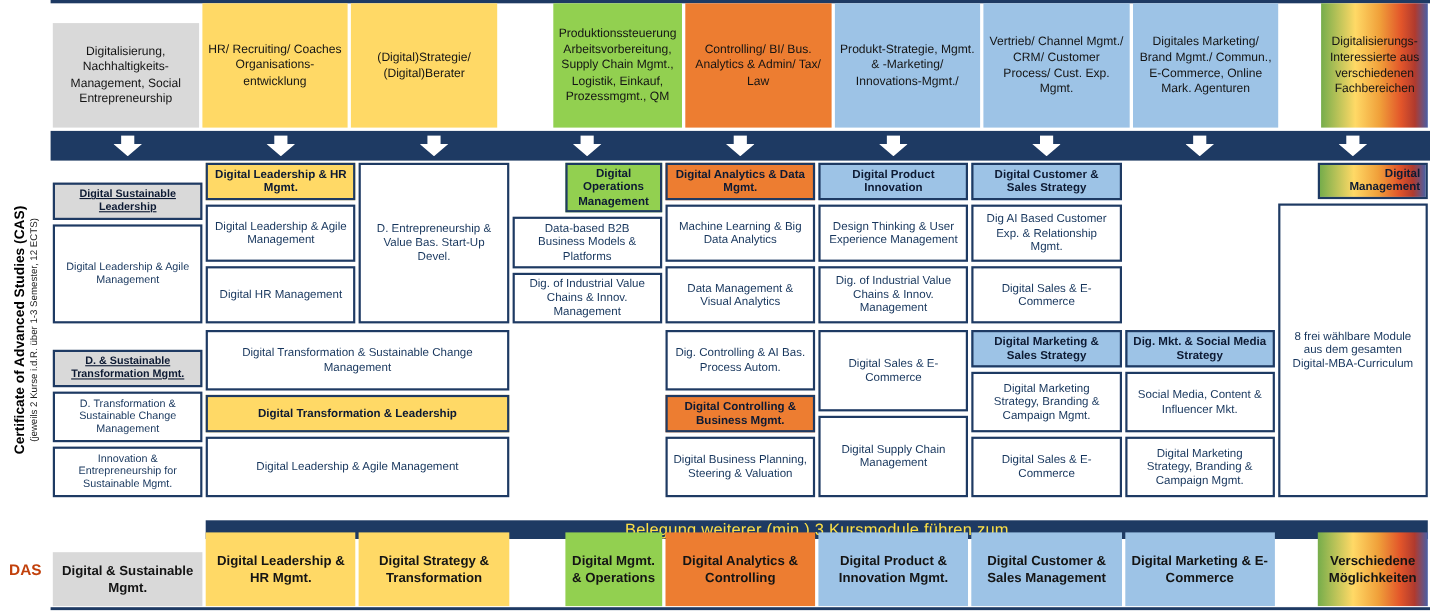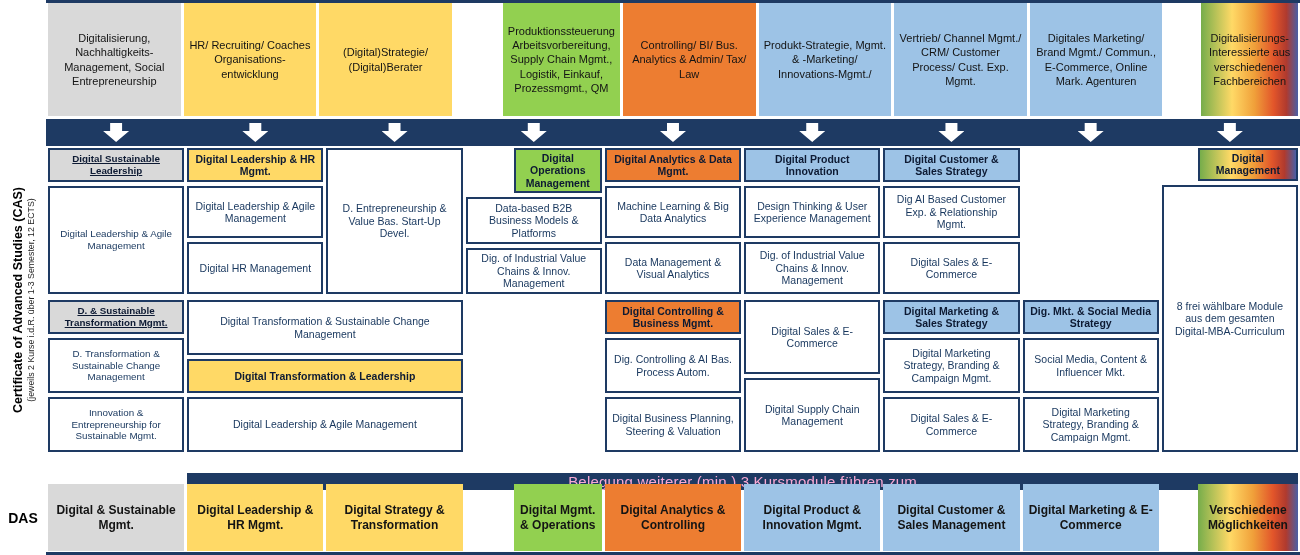--- a/index.html
+++ b/index.html
@@ -32,48 +32,48 @@
   
   #row-cas{top:148px;height:304px;grid-template-rows:146px 152px;row-gap:6px;}
   .group{display:flex;flex-direction:column;gap:4px;min-height:0;}
   .card{border:2px solid var(--navy);background:#fff;display:flex;align-items:center;
         justify-content:center;text-align:center;padding:2px 5px;font-size:10.5px;
         line-height:1.18;color:var(--ink);}
   .card.title{font-weight:700;color:#0d1a33;min-height:34px;flex:0 0 auto;}
   .card.course{flex:1 1 0;}
   .group.small .card{font-size:9.8px;}
   .underlined{text-decoration:underline;}
-  .card.thin{min-height:26px;}
+  .card.thin{min-height:26px;text-align:right;}
   .card.tall{flex:1 1 0;font-size:10.5px;}
 
   
   #row-banner{top:452px;height:27px;}
-  .banner{grid-column:2 / -1;background:var(--navy);color:#f9a8d4;display:flex;
+  .banner{grid-column:2 / -1;background:var(--navy);color:#fde047;display:flex;
           align-items:center;justify-content:center;font-size:15px;letter-spacing:.2px;margin-top:21px;}
 
   
   #row-das{top:484px;height:67px;}
   .dcell{display:flex;align-items:center;justify-content:center;text-align:center;
          font-weight:700;font-size:12px;color:#141414;padding:0 6px;line-height:1.25;}
 
-  .bg-gray{background:var(--gray);}
+  .bg-gray{background:var(--gray);margin-top:18px;}
   .bg-yellow{background:var(--yellow);}
   .bg-green{background:var(--green);margin-left:48px;}
   .bg-orange{background:var(--orange);}
   .bg-blue{background:var(--blue);}
   .bg-rainbow{background:var(--rainbow);margin-left:36px;}
 
   
   .cas-vert{position:absolute;left:-130px;top:277px;width:306px;height:46px;
             transform:rotate(-90deg);display:flex;flex-direction:column;align-items:center;
             justify-content:center;gap:1px;text-align:center;}
   .cas-vert .t{font-weight:700;font-size:12.5px;color:#000;white-space:nowrap;}
   .cas-vert .s{font-size:8.8px;color:#222;white-space:nowrap;}
   .das-label{position:absolute;left:0;top:484px;width:46px;height:67px;display:flex;
-             align-items:center;justify-content:center;font-weight:700;font-size:14px;color:#000000;}
+             align-items:center;justify-content:center;font-weight:700;font-size:14px;color:#c2410c;}
 </style>
 </head>
 <body>
 
 <div class="page">
 
   <div class="strip top"></div>
 
   <div class="gridrow" id="row-headers">
     <div class="hcell bg-gray">Digitalisierung, Nachhaltigkeits-Management, Social Entrepreneurship</div>
@@ -134,22 +134,22 @@
       <div class="card course">Dig. of Industrial Value Chains &amp; Innov. Management</div>
     </div>
 
     <div class="group" style="grid-column:5;grid-row:1">
       <div class="card title bg-orange">Digital Analytics &amp; Data Mgmt.</div>
       <div class="card course">Machine Learning &amp; Big Data Analytics</div>
       <div class="card course">Data Management &amp; Visual Analytics</div>
     </div>
 
     <div class="group" style="grid-column:5;grid-row:2">
+      <div class="card course">Dig. Controlling &amp; AI Bas. Process Autom.</div>
       <div class="card title bg-orange">Digital Controlling &amp; Business Mgmt.</div>
-      <div class="card course">Dig. Controlling &amp; AI Bas. Process Autom.</div>
       <div class="card course">Digital Business Planning, Steering &amp; Valuation</div>
     </div>
 
     <div class="group" style="grid-column:6;grid-row:1">
       <div class="card title bg-blue">Digital Product Innovation</div>
       <div class="card course">Design Thinking &amp; User Experience Management</div>
       <div class="card course">Dig. of Industrial Value Chains &amp; Innov. Management</div>
     </div>
 
     <div class="group" style="grid-column:6;grid-row:2">

